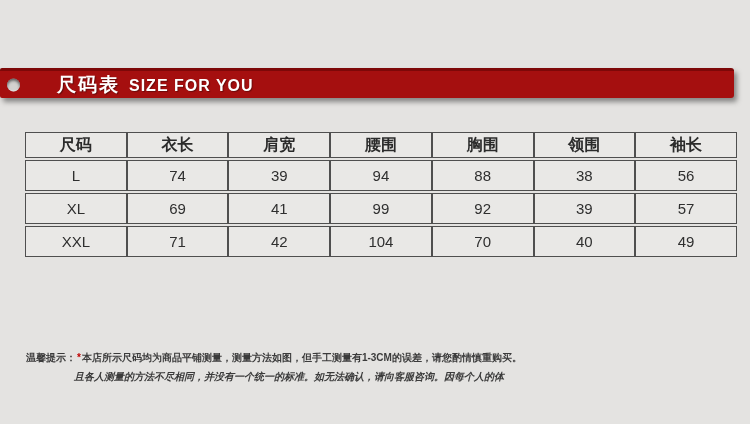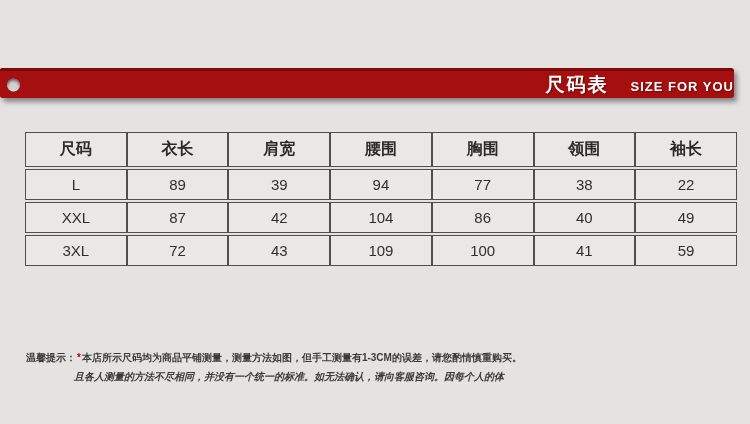--- a/index.html
+++ b/index.html
@@ -15,43 +15,42 @@
   .title-bar {
     position: absolute;
     left: 0; top: 68px;
     width: 734px; height: 30px;
     background: var(--bar-color, #a50f0f);
     border-top: 3px solid var(--bar-top-color, #7d0808);
     border-radius: 2px 3px 3px 2px;
     box-shadow: 3px 4px 5px rgba(60,60,60,0.55);
     display: flex;
     align-items: center;
-    justify-content: flex-end;
   }
   .hole {
     position: absolute;
     left: 7px; top: 50%;
     transform: translateY(-50%);
     width: 13px; height: 13px;
     border-radius: 50%;
     background: #d3d2d0;
     box-shadow: inset 0 2px 3px rgba(0,0,0,0.55), inset 0 -1px 1px rgba(255,255,255,0.5);
   }
   .bar-title {
     margin-left: 57px;
     color: #ffffff;
     font-size: 19px;
     font-weight: bold;
     letter-spacing: 2px;
     text-shadow: 1px 1px 1px rgba(0,0,0,0.4);
   }
   .bar-subtitle {
-    margin-left: 22px;
+    margin-left: 9px;
     color: #ffffff;
-    font-size: 13px;
+    font-size: 16px;
     font-weight: bold;
     letter-spacing: 1px;
     padding-top: 3px;
     text-shadow: 1px 1px 1px rgba(0,0,0,0.35);
   }
 
   
   .size-table {
     position: absolute;
     left: 25px; top: 130px;
@@ -61,21 +60,21 @@
     border-spacing: 0 2px;
   }
   .size-table th, .size-table td {
     border: 1px solid #4f4f4f;
     background: #e9e8e6;
     text-align: center;
     vertical-align: middle;
     color: #2f2f2f;
   }
   .size-table th {
-    height: 35px;
+    height: 26px;
     font-size: 16px;
     font-weight: 600;
     color: #2b2b2b;
   }
   .size-table td {
     height: 31px;
     font-size: 15px;
   }
 
   
@@ -111,44 +110,44 @@
         <th>肩宽</th>
         <th>腰围</th>
         <th>胸围</th>
         <th>领围</th>
         <th>袖长</th>
       </tr>
   </thead>
   <tbody>
       <tr>
         <td>L</td>
-        <td>89</td>
+        <td>74</td>
         <td>39</td>
         <td>94</td>
-        <td>77</td>
+        <td>88</td>
         <td>38</td>
-        <td>22</td>
+        <td>56</td>
+      </tr>
+      <tr>
+        <td>XL</td>
+        <td>69</td>
+        <td>41</td>
+        <td>99</td>
+        <td>92</td>
+        <td>39</td>
+        <td>57</td>
       </tr>
       <tr>
         <td>XXL</td>
-        <td>87</td>
+        <td>71</td>
         <td>42</td>
         <td>104</td>
-        <td>86</td>
+        <td>70</td>
         <td>40</td>
         <td>49</td>
-      </tr>
-      <tr>
-        <td>3XL</td>
-        <td>72</td>
-        <td>43</td>
-        <td>109</td>
-        <td>100</td>
-        <td>41</td>
-        <td>59</td>
       </tr>
     </tbody>
 </table>
 
 <div class="notice">
   <div><span>温馨提示：</span><span class="asterisk">*</span><span>本店所示尺码均为商品平铺测量，测量方法如图，但手工测量有1-3CM的误差，请您酌情慎重购买。</span></div>
   <div class="indented">且各人测量的方法不尽相同，并没有一个统一的标准。如无法确认，请向客服咨询。因每个人的体</div>
 </div>
 
 </body></html>

